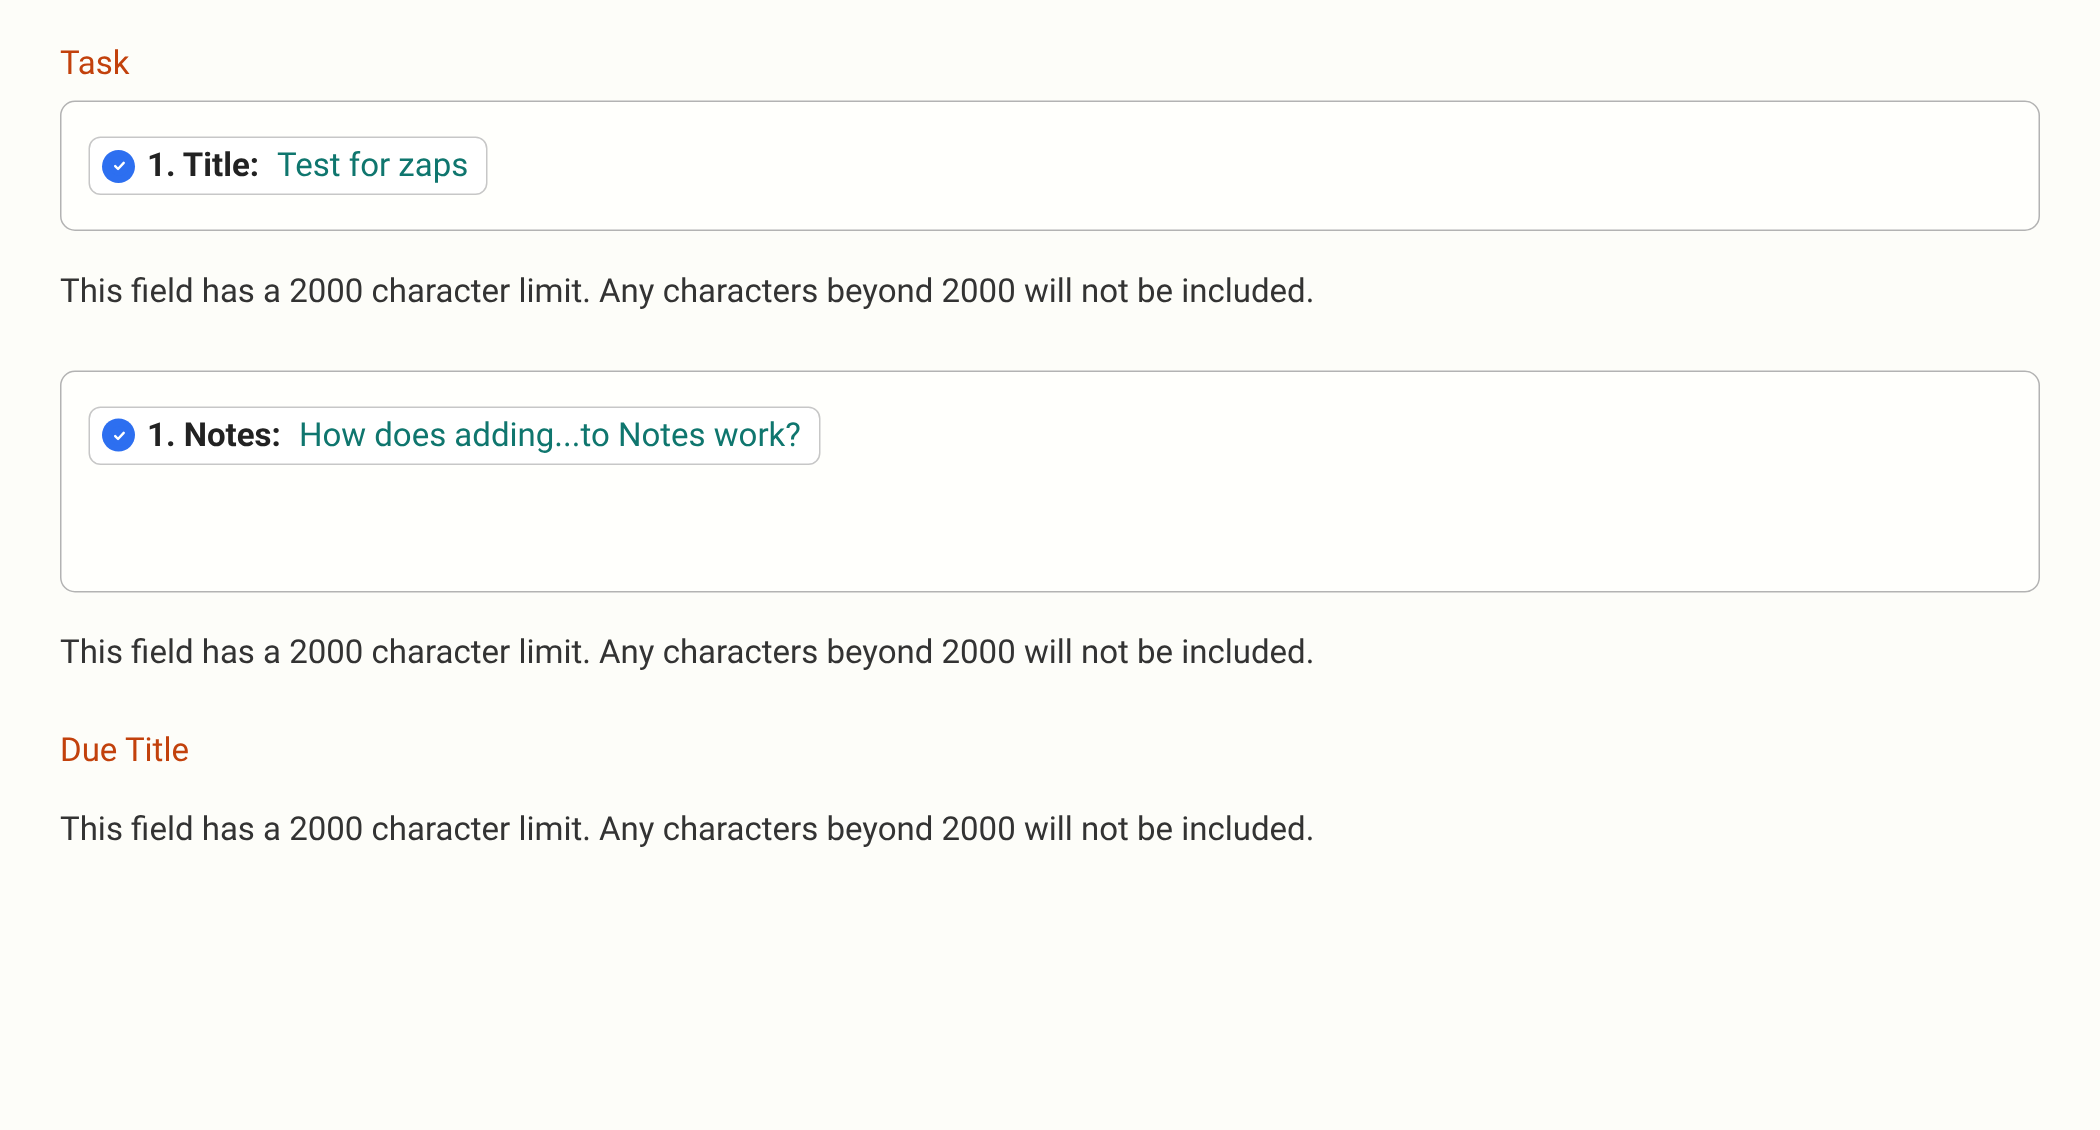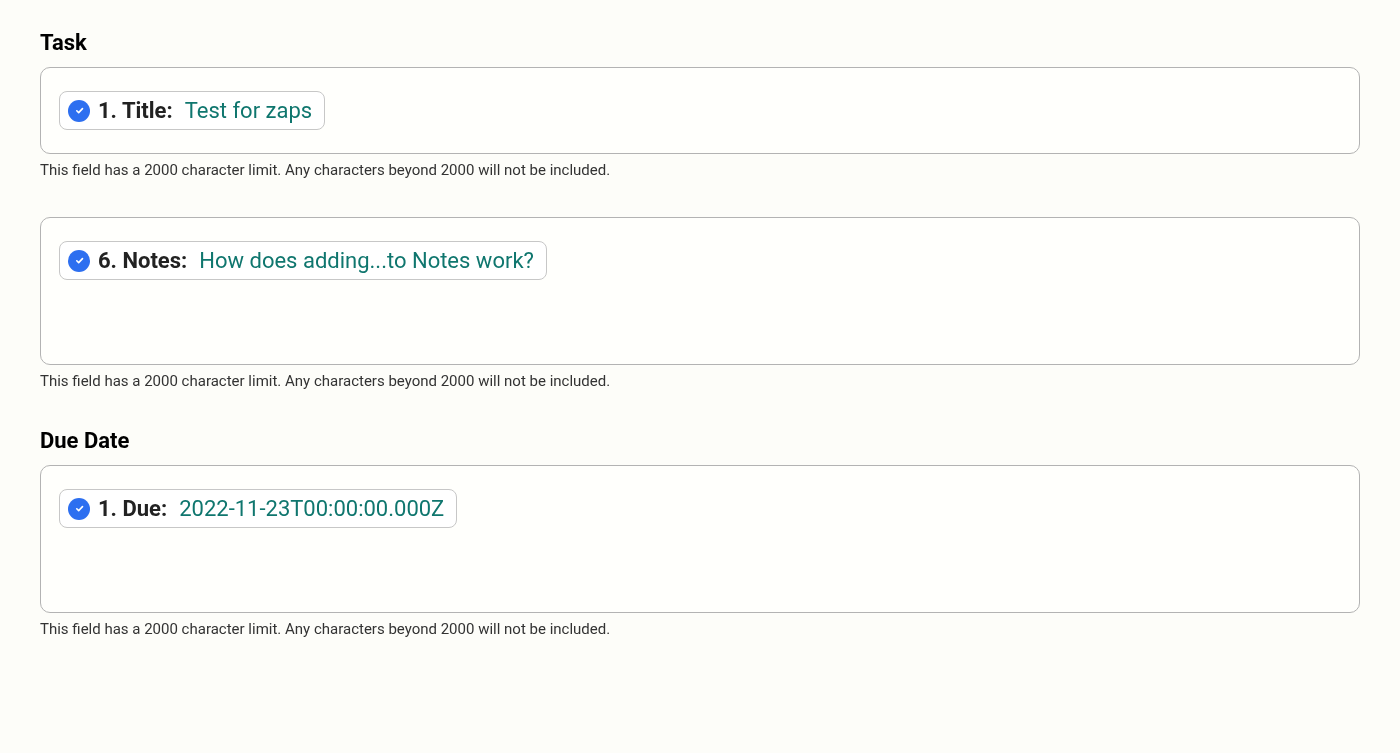--- a/index.html
+++ b/index.html
@@ -10,24 +10,24 @@
     body {
       font-family: -apple-system, BlinkMacSystemFont, "Segoe UI", Roboto, Helvetica, Arial, sans-serif;
       background: #fdfdf9;
       padding: 30px 40px;
       color: #1a1a1a;
     }
     .field-group {
       margin-bottom: 36px;
     }
     .field-label {
-      font-weight: 700;
+      font-weight: 400;
       font-size: 22px;
       margin-bottom: 12px;
-      color: #000000;
+      color: #c2410c;
     }
     .field-input {
       width: 100%;
       border: 1px solid #b3b3b3;
       border-radius: 10px;
       padding: 23px 18px;
       background: #fffffc;
       min-height: 72px;
       display: flex;
       align-items: flex-start;
@@ -68,23 +68,23 @@
     .pill-label {
       font-weight: 700;
       color: #222;
     }
     .pill-value {
       font-weight: 400;
       color: #0f766e;
       margin-left: 4px;
     }
     .field-hint {
-      font-size: 15px;
+      font-size: 22px;
       color: #333;
-      margin-top: 6px;
+      margin-top: 26px;
       line-height: 1.4;
     }
   </style>
 </head>
 <body>
 
 <div class="field-group">
   <div class="field-label">Task</div>
   <div class="field-input single-line">
     <span class="pill">
@@ -103,35 +103,23 @@
 
 <div class="field-group">
   <div class="field-input multi-line">
     <span class="pill">
       <span class="pill-icon">
         <svg viewBox="0 0 24 24" fill="none">
           <circle cx="12" cy="12" r="12" fill="#2d6ff0"></circle>
           <path d="M7 12.5 L10.5 16 L17.5 8.5" stroke="#ffffff" stroke-width="3" stroke-linecap="round" stroke-linejoin="round" fill="none"></path>
         </svg>
       </span>
-      <span class="pill-label">6. Notes:</span>
+      <span class="pill-label">1. Notes:</span>
       <span class="pill-value">How does adding...to Notes work?</span>
     </span>
   </div>
   <div class="field-hint">This field has a 2000 character limit. Any characters beyond 2000 will not be included.</div>
 </div>
 
 <div class="field-group">
-  <div class="field-label">Due Date</div>
-  <div class="field-input multi-line">
-    <span class="pill">
-      <span class="pill-icon">
-        <svg viewBox="0 0 24 24" fill="none">
-          <circle cx="12" cy="12" r="12" fill="#2d6ff0"></circle>
-          <path d="M7 12.5 L10.5 16 L17.5 8.5" stroke="#ffffff" stroke-width="3" stroke-linecap="round" stroke-linejoin="round" fill="none"></path>
-        </svg>
-      </span>
-      <span class="pill-label">1. Due:</span>
-      <span class="pill-value">2022-11-23T00:00:00.000Z</span>
-    </span>
-  </div>
+  <div class="field-label">Due Title</div>
   <div class="field-hint">This field has a 2000 character limit. Any characters beyond 2000 will not be included.</div>
 </div>
 
 </body></html>

